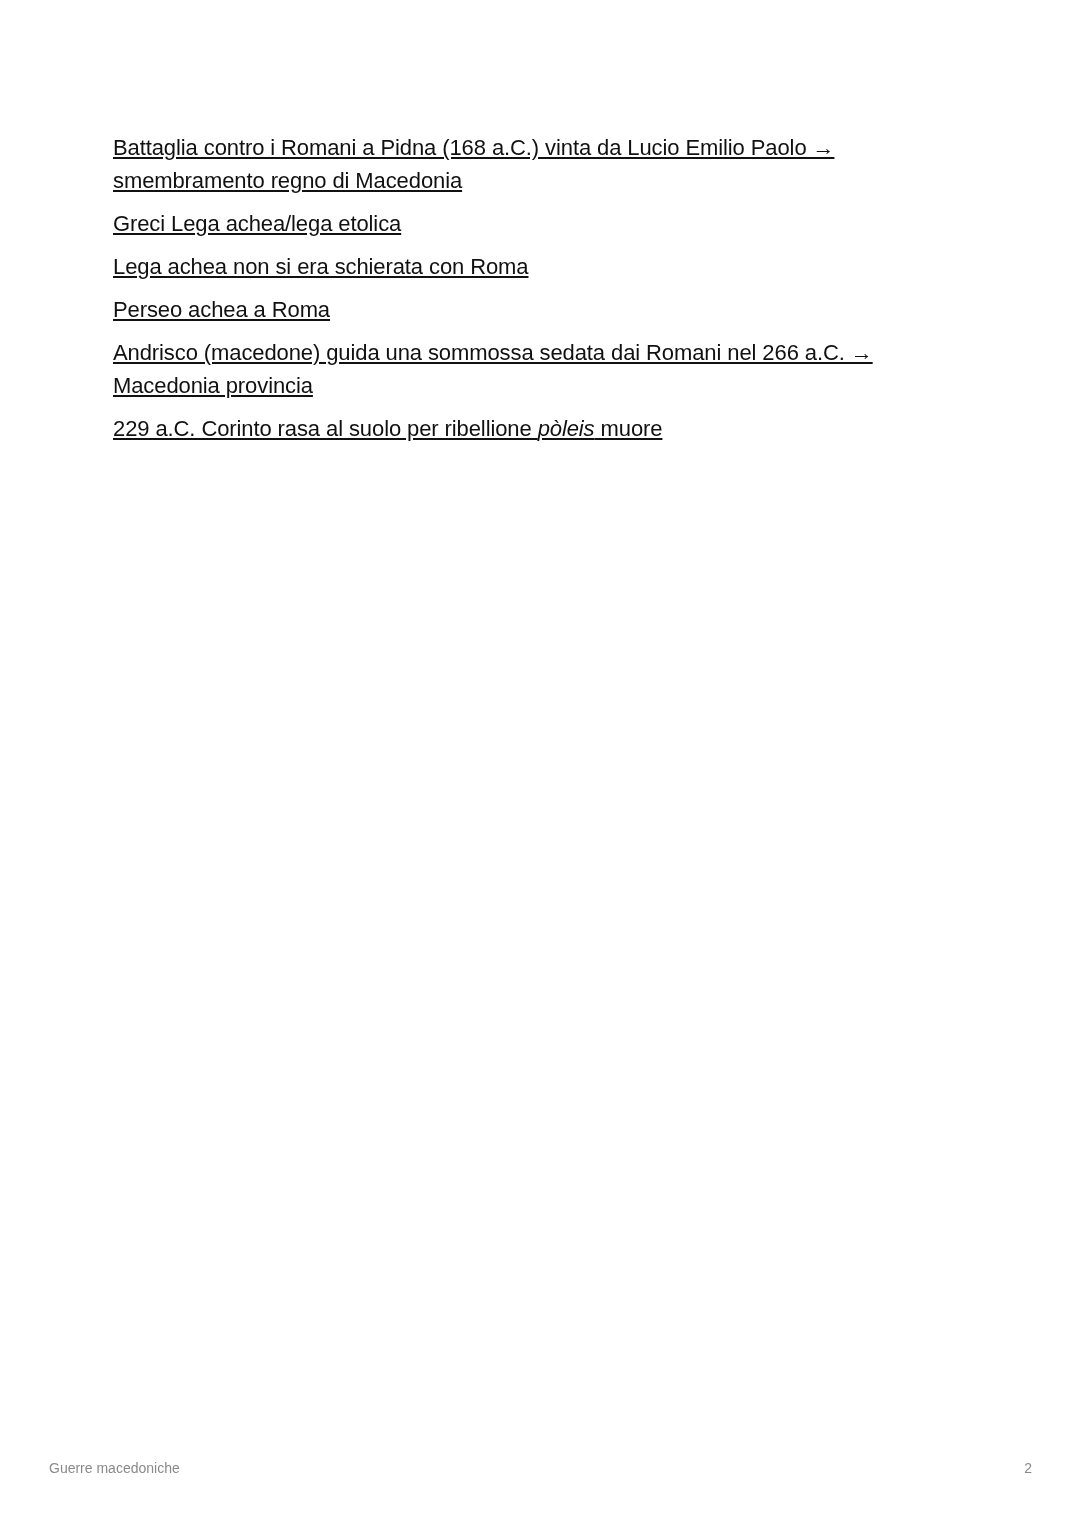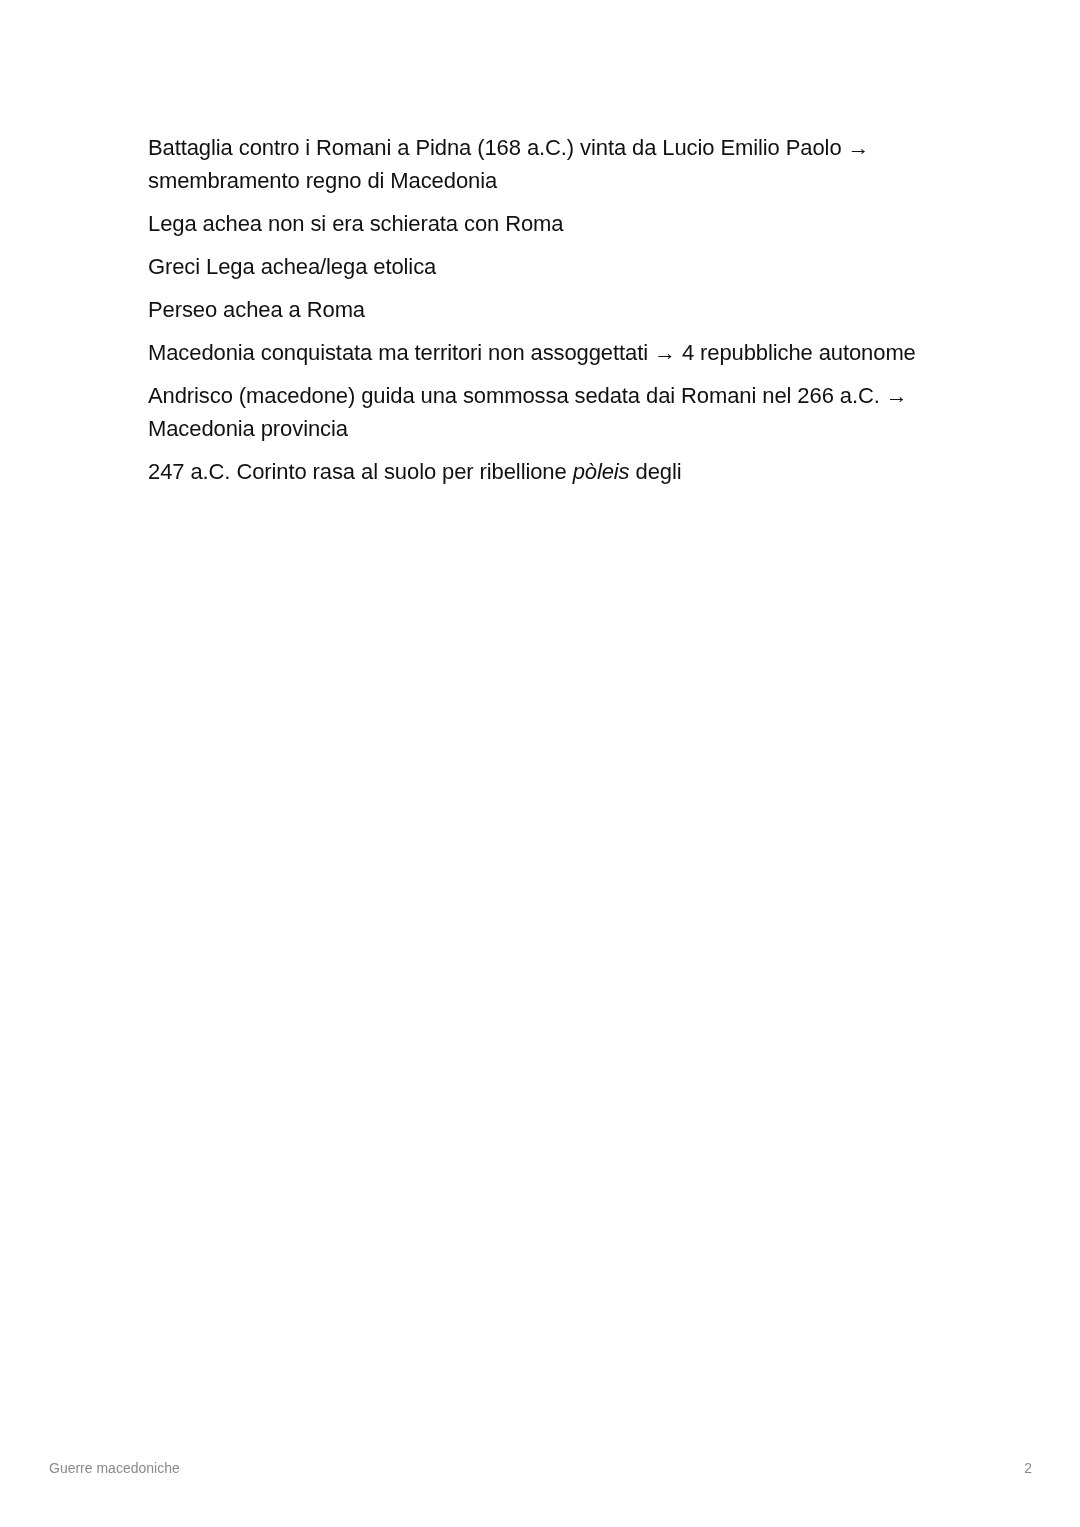--- a/index.html
+++ b/index.html
@@ -10,23 +10,24 @@
     body {
       width: 1080px;
       height: 1527px;
       position: relative;
       overflow: hidden;
       font-family: "Liberation Sans", "DejaVu Sans", sans-serif;
       color: #111111;
     }
     .page-body {
       position: absolute;
-      left: 148px;
+      left: 113px;
       top: 131px;
       width: 830px;
+      text-decoration: underline;
     }
     .para {
       font-size: 22px;
       line-height: 33px;
       margin: 0 0 10px 0;
       letter-spacing: -0.1px;
     }
     .para em {
       font-style: italic;
     }
@@ -39,24 +40,23 @@
       color: #8a8a8a;
       display: flex;
       justify-content: space-between;
     }
   </style>
 </head>
 <body>
 
 <div class="page-body">
   <p class="para">Battaglia contro i Romani a Pidna (168 a.C.) vinta da Lucio Emilio Paolo → smembramento regno di Macedonia</p>
+  <p class="para">Greci Lega achea/lega etolica</p>
   <p class="para">Lega achea non si era schierata con Roma</p>
-  <p class="para">Greci Lega achea/lega etolica</p>
   <p class="para">Perseo achea a Roma</p>
-  <p class="para">Macedonia conquistata ma territori non assoggettati → 4 repubbliche autonome</p>
   <p class="para">Andrisco (macedone) guida una sommossa sedata dai Romani nel 266 a.C. → Macedonia provincia</p>
-  <p class="para"><span>247 a.C. Corinto rasa al suolo per ribellione </span><em>pòleis</em><span> degli</span></p>
+  <p class="para"><span>229 a.C. Corinto rasa al suolo per ribellione </span><em>pòleis</em><span> muore</span></p>
 </div>
 
 <div class="footer">
   <span>Guerre macedoniche</span>
   <span>2</span>
 </div>
 
 </body></html>

